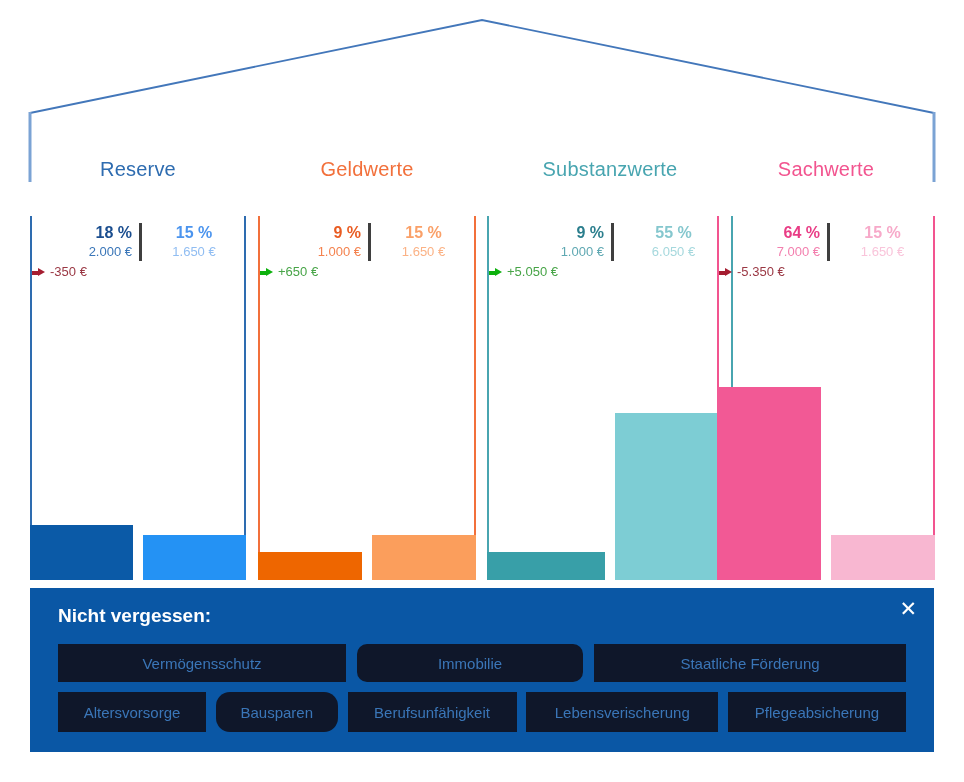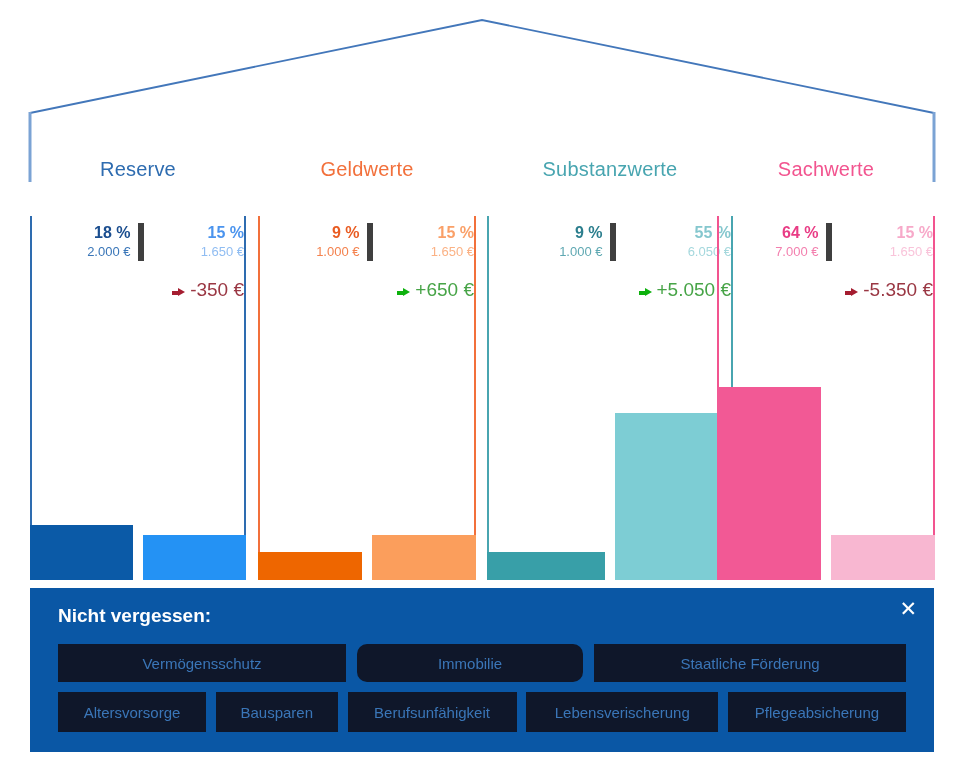--- a/index.html
+++ b/index.html
@@ -14,23 +14,23 @@
   .col-label {
     position:absolute; top:8px; left:0; width:100%;
     text-align:center; font-size:20px; letter-spacing:0.2px;
   }
   .col-box {
     position:absolute; top:66px; left:0; right:0; height:364px;
     border-left:2px solid; border-right:2px solid; box-sizing:border-box;
   }
   .pct-row { display:flex; margin-top:7px; font-size:16px; font-weight:bold; line-height:20px; }
   .eur-row { display:flex; font-size:13px; line-height:18px; }
-  .cell-l { flex:1; text-align:right; padding-right:7px; border-right:6px solid #737373; }
-  .cell-r { flex:1; text-align:right; padding-left:2px; }
-  .delta-row { text-align:right; font-size:19px; margin-top:18px; }
+  .cell-l { flex:1; text-align:right; padding-right:7px; border-right:3px solid #737373; }
+  .cell-r { flex:1; text-align:center; padding-left:2px; }
+  .delta-row { text-align:left; font-size:13px; margin-top:3px; }
   .arr { display:inline-block; width:13px; height:9px; position:relative; vertical-align:-1px; margin-right:5px; }
   .arr::before { content:""; position:absolute; left:0; top:2.5px; width:6px; height:4px; background:currentColor; }
   .arr::after  { content:""; position:absolute; left:6px; top:0; width:0; height:0;
                  border-left:7px solid currentColor; border-top:4.5px solid transparent; border-bottom:4.5px solid transparent; }
   .bar { position:absolute; bottom:0; }
   .bar-left  { left:-2px;  width:calc(50% - 3px); }
   .bar-right { right:-2px; width:calc(50% - 3px); }
 
   
   .panel { position:absolute; left:30px; top:588px; width:904px; height:164px; }
@@ -135,20 +135,20 @@
   <div class="panel" style="background: rgb(10, 87, 165);">
     <div class="panel-title">Nicht vergessen:</div>
     <button class="close-btn">✕</button>
     <div class="btn-row row1" id="row1">
         <button class="chip" style="width: 288px; color: rgb(58, 118, 184);">Vermögensschutz</button>
         <button class="chip" style="width: 226px; color: rgb(58, 118, 184); border-radius: 10px;">Immobilie</button>
         <button class="chip" style="width: 312px; color: rgb(58, 118, 184);">Staatliche Förderung</button>
       </div>
     <div class="btn-row row2" id="row2">
         <button class="chip" style="width: 148px; color: rgb(58, 118, 184);">Altersvorsorge</button>
-        <button class="chip" style="width: 122px; color: rgb(58, 118, 184);">Bausparen</button>
+        <button class="chip" style="width: 122px; color: rgb(58, 118, 184); border-radius: 14px;">Bausparen</button>
         <button class="chip" style="width: 169px; color: rgb(58, 118, 184);">Berufsunfähigkeit</button>
         <button class="chip" style="width: 192px; color: rgb(58, 118, 184);">Lebensverischerung</button>
         <button class="chip" style="width: 178px; color: rgb(58, 118, 184);">Pflegeabsicherung</button>
       </div>
   </div>
 
 </div>
 
 </body></html>

